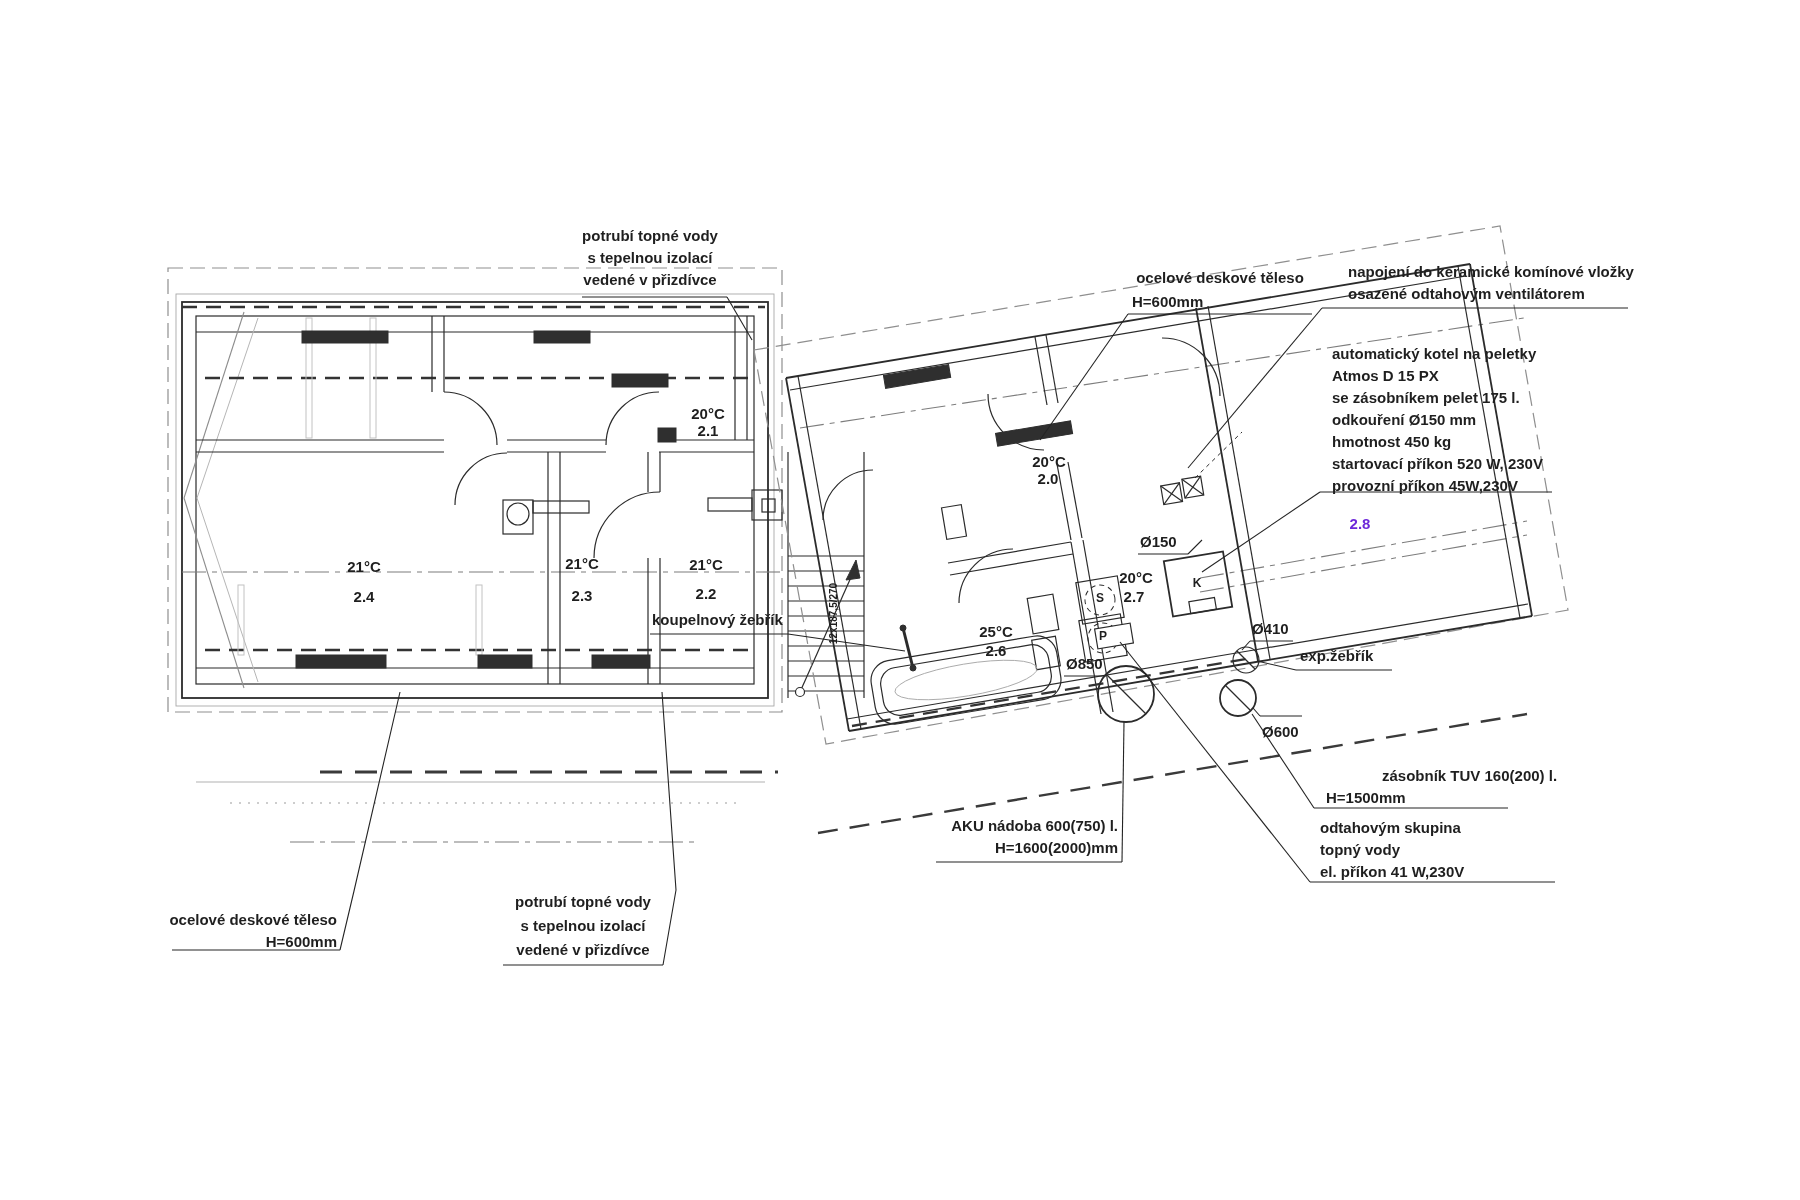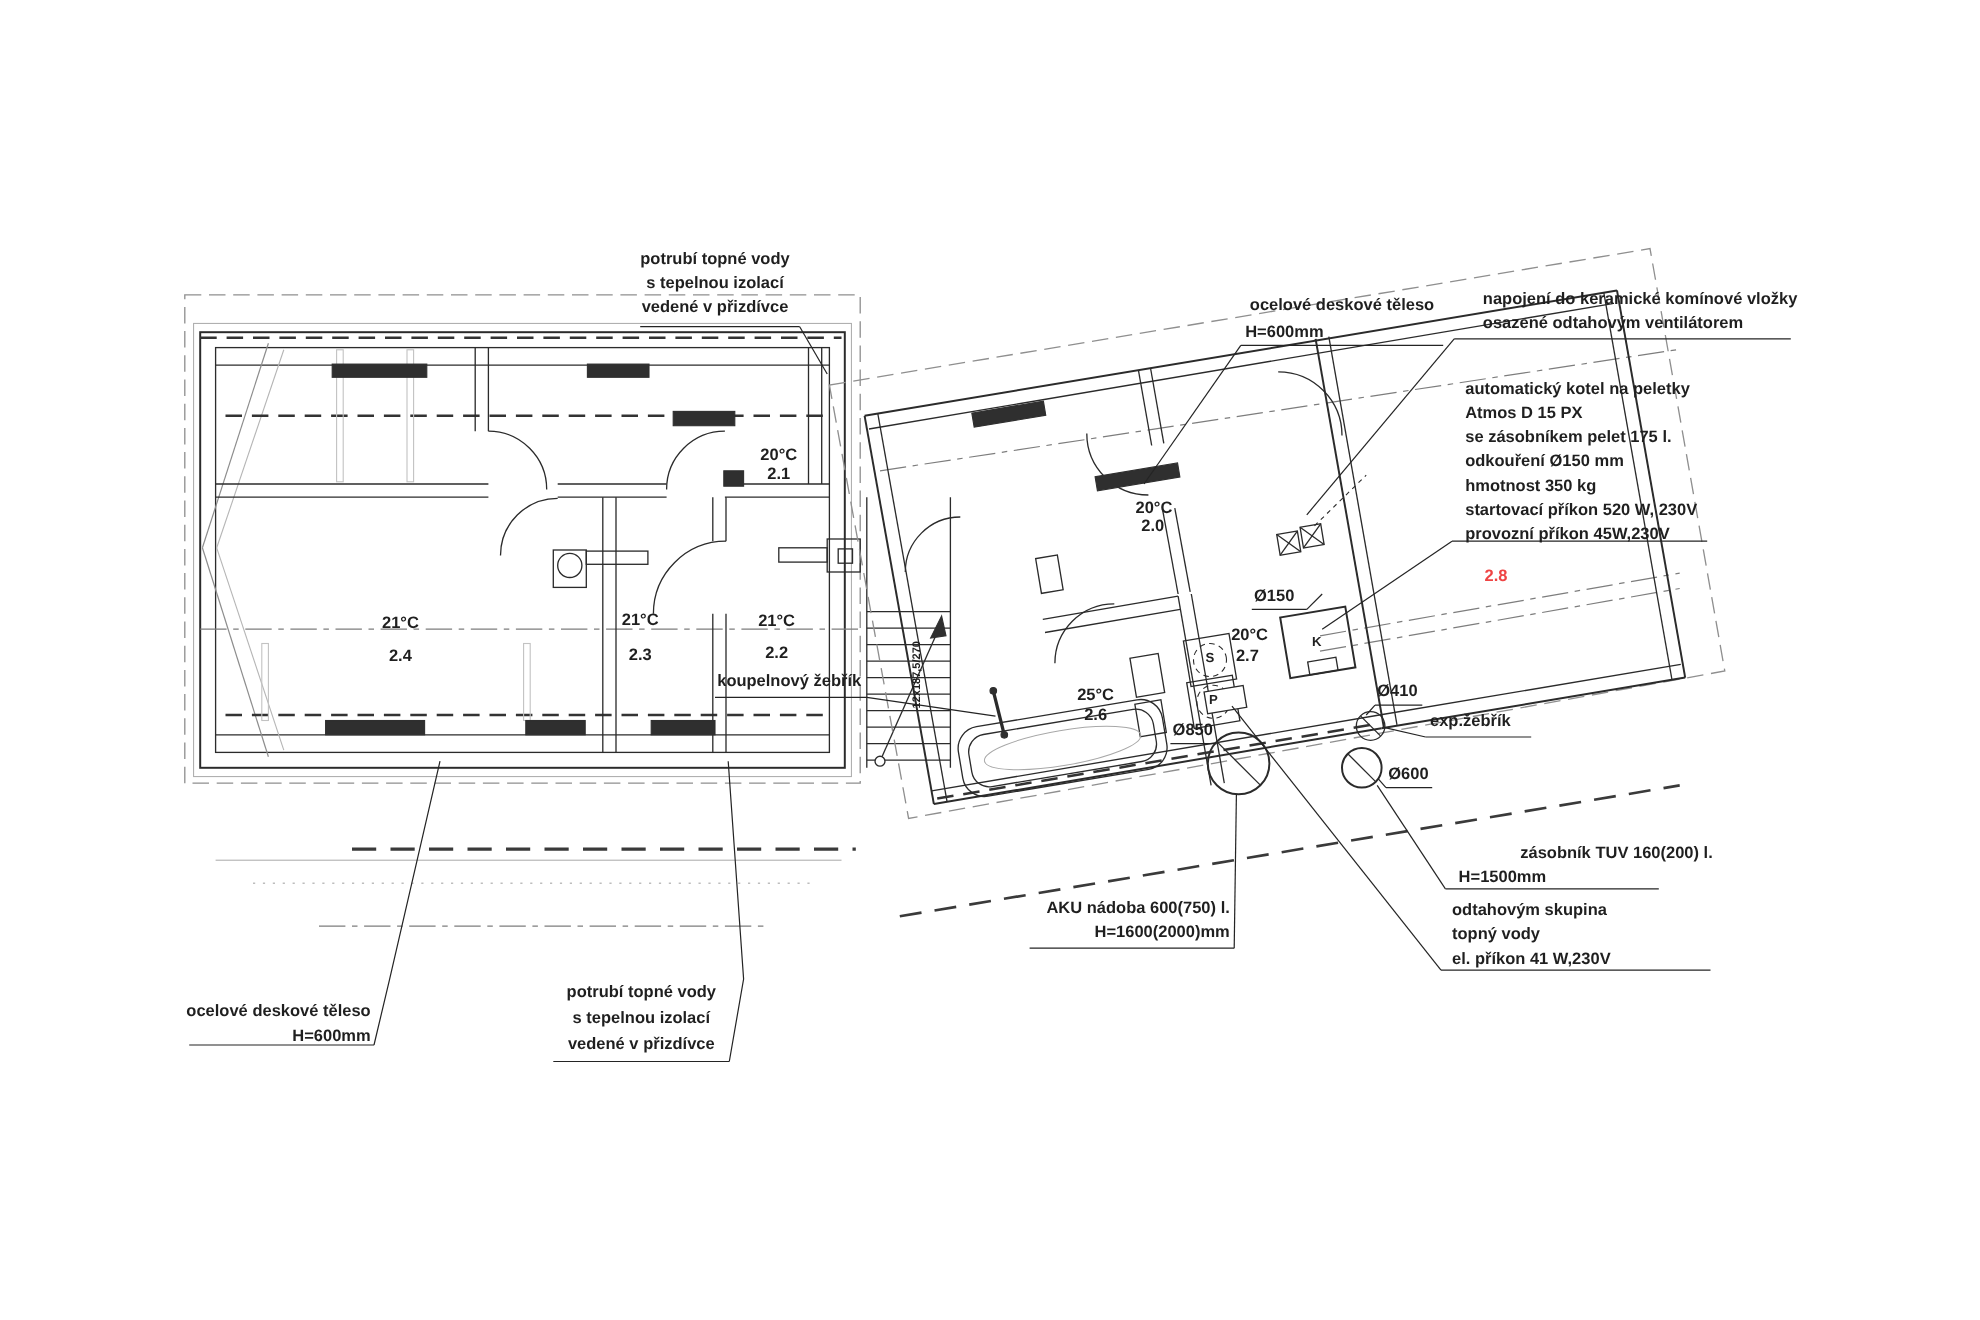--- a/index.html
+++ b/index.html
@@ -4,21 +4,21 @@
 <style>
   html,body{margin:0;padding:0;background:#fff;}
   #stage{position:relative;width:1674px;height:1200px;background:#fff;overflow:hidden;
          font-family:"Liberation Sans", sans-serif;}
   #plan-svg{position:absolute;left:0;top:0;}
   .lbl{position:absolute;font:600 15px/1.1 "Liberation Sans",sans-serif;color:#1f1f1f;white-space:nowrap;}
   .c{transform:translateX(-50%);text-align:center;}
   .r{transform:translateX(-100%);text-align:left;}
   .sm{font-size:12px;font-weight:700;}
   .xs{font-size:10px;font-weight:600;}
-  .gray{color:#ef4444;}
+  .gray{color:#6d28d9;}
   .rot90{transform:rotate(-90deg);transform-origin:0 0;}
   
   .w{stroke:#2b2b2b;fill:none;stroke-width:1.2;}
   .w2{stroke:#2b2b2b;fill:none;stroke-width:1.8;}
   .thin{stroke:#a8a8a8;fill:none;stroke-width:0.9;}
   .faint{stroke:#c2c2c2;fill:none;stroke-width:1;}
   .roof{stroke:#8f8f8f;fill:none;stroke-width:1.2;stroke-dasharray:15 7;}
   .dashdot{stroke:#7d7d7d;fill:none;stroke-width:1.1;stroke-dasharray:24 6 5 6;}
   .pipe{stroke:#333;fill:none;stroke-width:2.3;stroke-dasharray:15 9;}
   .dark{fill:#2f2f2f;stroke:#2f2f2f;}
@@ -308,30 +308,30 @@
   <div class="lbl c" style="left:1220px;top:270px">ocelové deskové těleso</div>
   <div class="lbl" style="left:1132px;top:294px">H=600mm</div>
 
   <div class="lbl" style="left:1348px;top:264px">napojení do keramické komínové vložky</div>
   <div class="lbl" style="left:1348px;top:286px">osazené odtahovým ventilátorem</div>
 
   <div class="lbl" style="left:1332px;top:346px">automatický kotel na peletky</div>
   <div class="lbl" style="left:1332px;top:368px">Atmos D 15 PX</div>
   <div class="lbl" style="left:1332px;top:390px">se zásobníkem pelet 175 l.</div>
   <div class="lbl" style="left:1332px;top:412px">odkouření Ø150 mm</div>
-  <div class="lbl" style="left:1332px;top:434px">hmotnost 350 kg</div>
+  <div class="lbl" style="left:1332px;top:434px">hmotnost 450 kg</div>
   <div class="lbl" style="left:1332px;top:456px">startovací příkon 520 W, 230V</div>
   <div class="lbl" style="left:1332px;top:478px">provozní příkon 45W,230V</div>
 
   <div class="lbl" style="left:1140px;top:534px">Ø150</div>
   <div class="lbl" style="left:652px;top:612px">koupelnový žebřík</div>
   <div class="lbl" style="left:1066px;top:656px">Ø850</div>
   <div class="lbl" style="left:1252px;top:621px">Ø410</div>
   <div class="lbl" style="left:1300px;top:648px">exp.žebřík</div>
-  <div class="lbl" style="left:1262px;top:696px">Ø600</div>
+  <div class="lbl" style="left:1262px;top:724px">Ø600</div>
 
   <div class="lbl" style="left:1382px;top:768px">zásobník TUV 160(200) l.</div>
   <div class="lbl" style="left:1326px;top:790px">H=1500mm</div>
 
   <div class="lbl" style="left:1320px;top:820px">odtahovým skupina</div>
   <div class="lbl" style="left:1320px;top:842px">topný vody</div>
   <div class="lbl" style="left:1320px;top:864px">el. příkon 41 W,230V</div>
 
   <div class="lbl r" style="left:1118px;top:818px">AKU nádoba 600(750) l.</div>
   <div class="lbl r" style="left:1118px;top:840px">H=1600(2000)mm</div>

